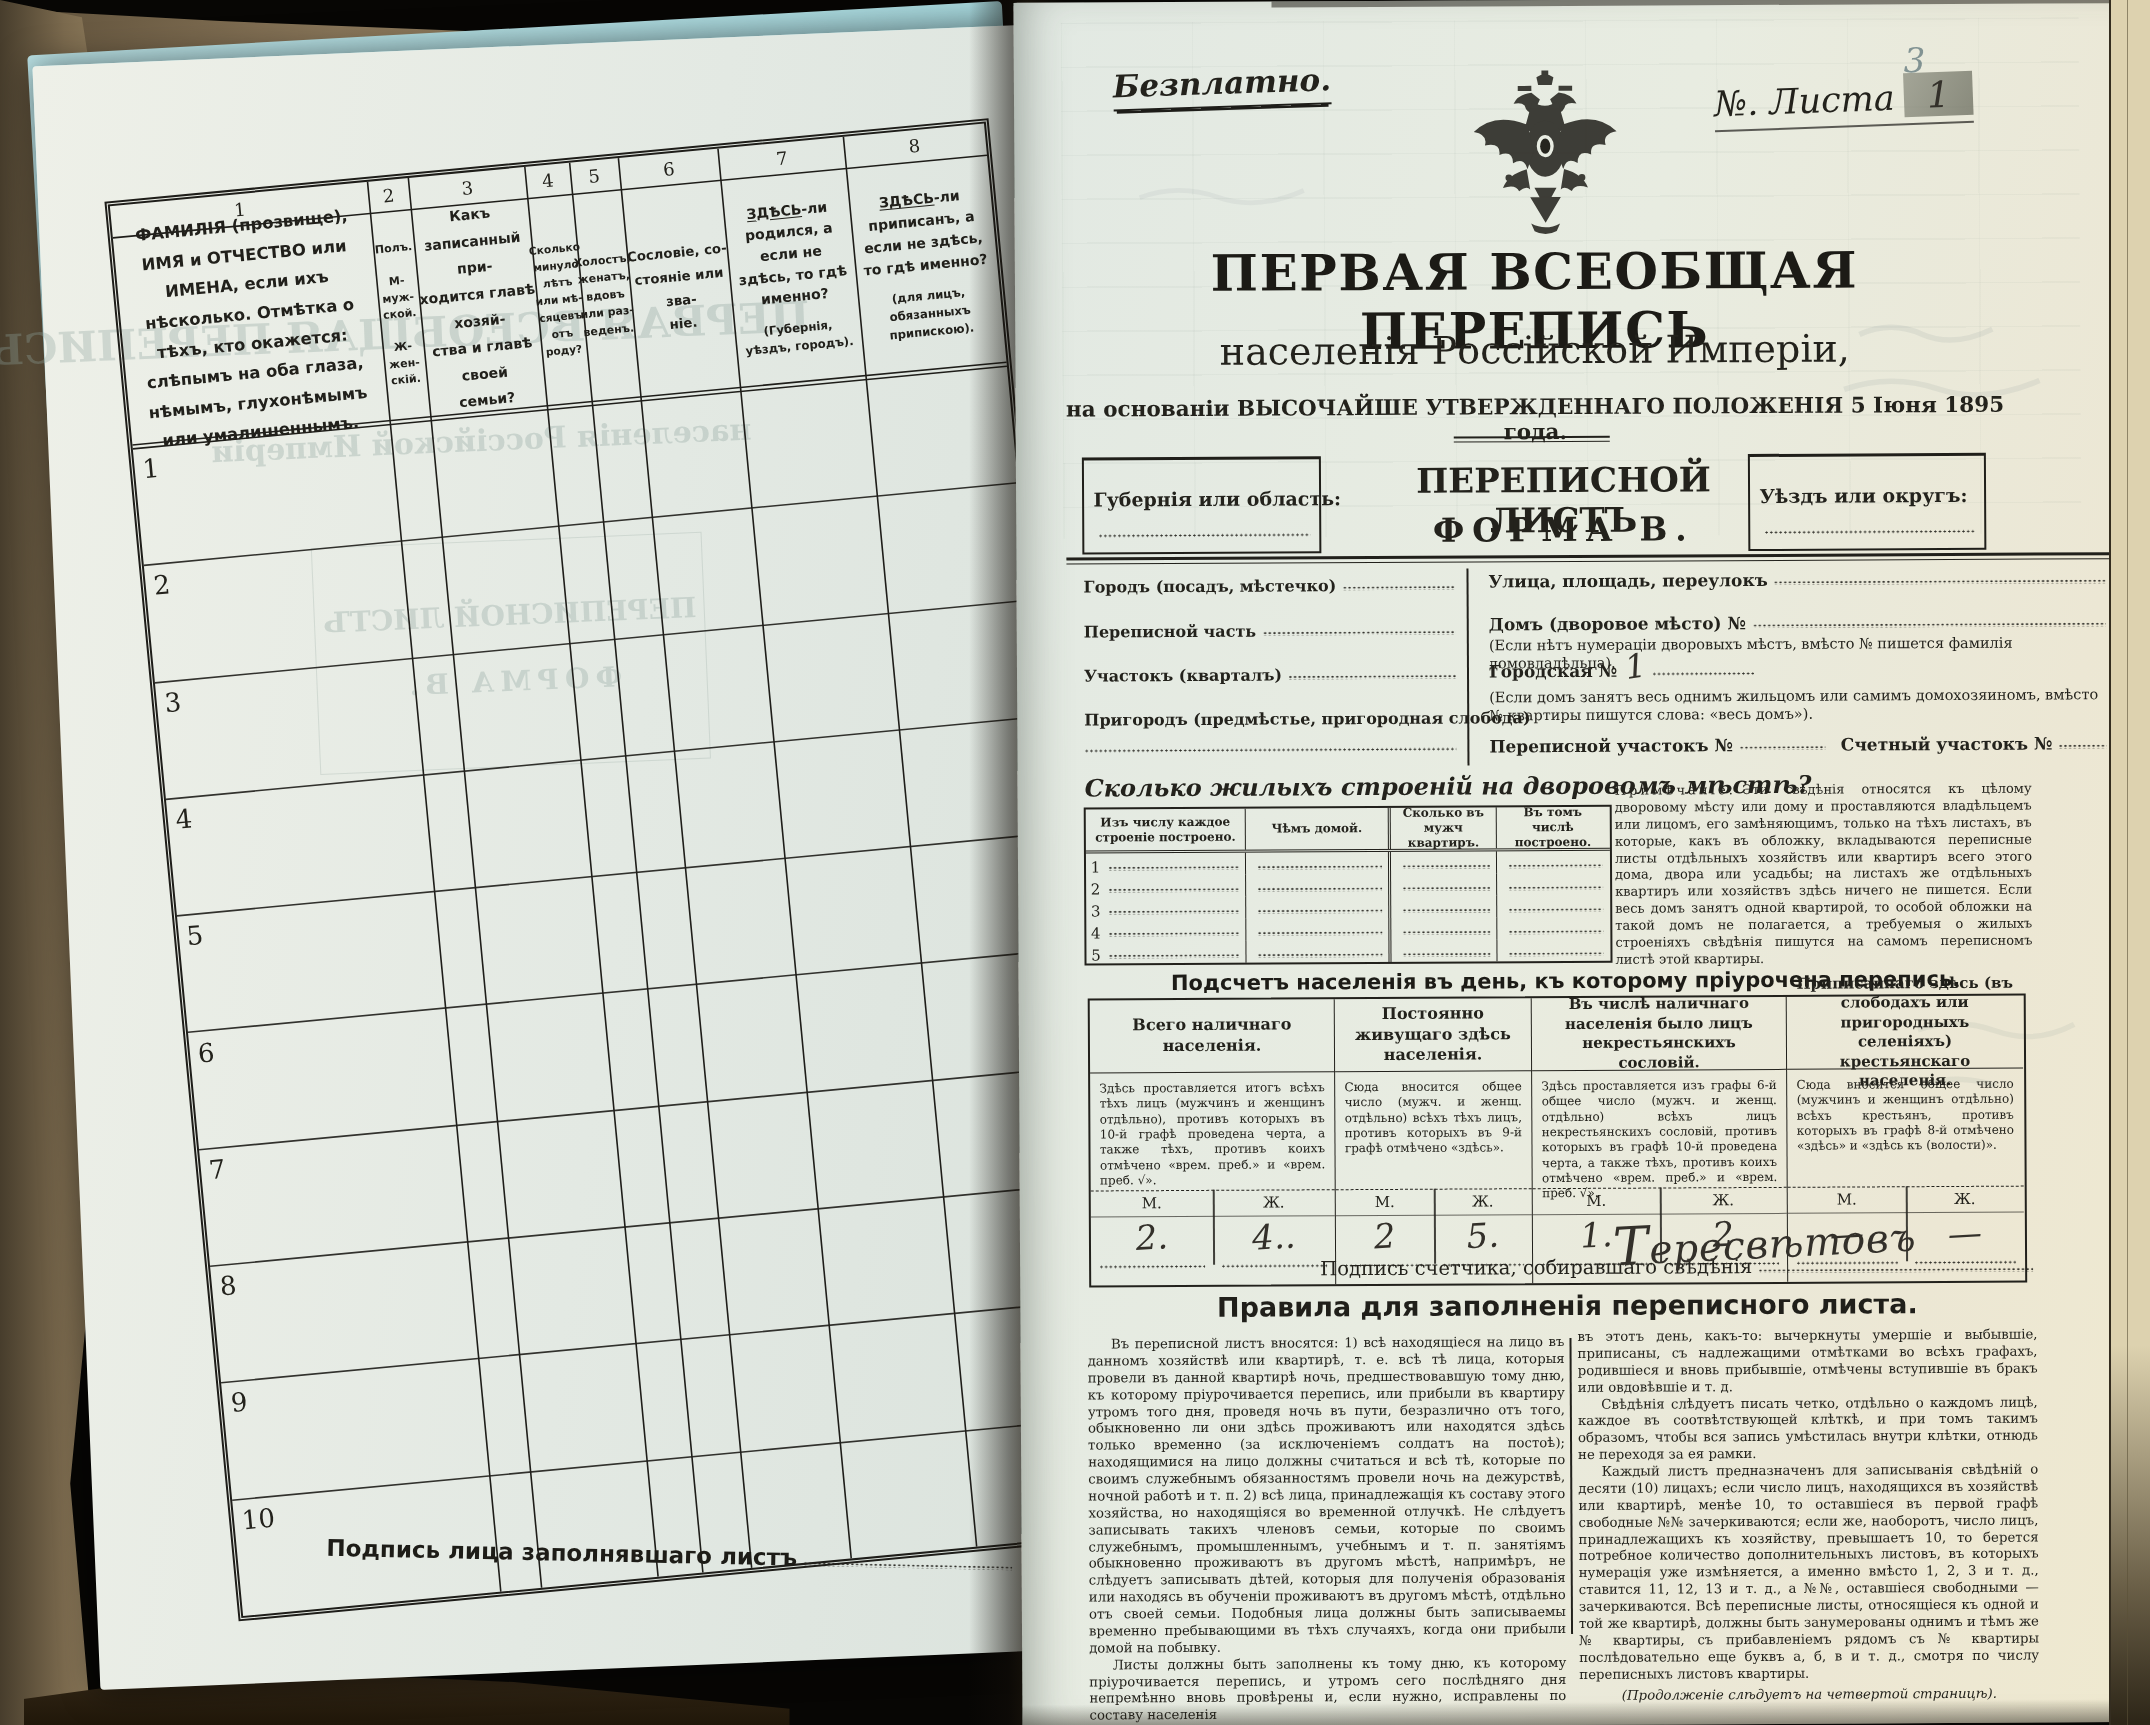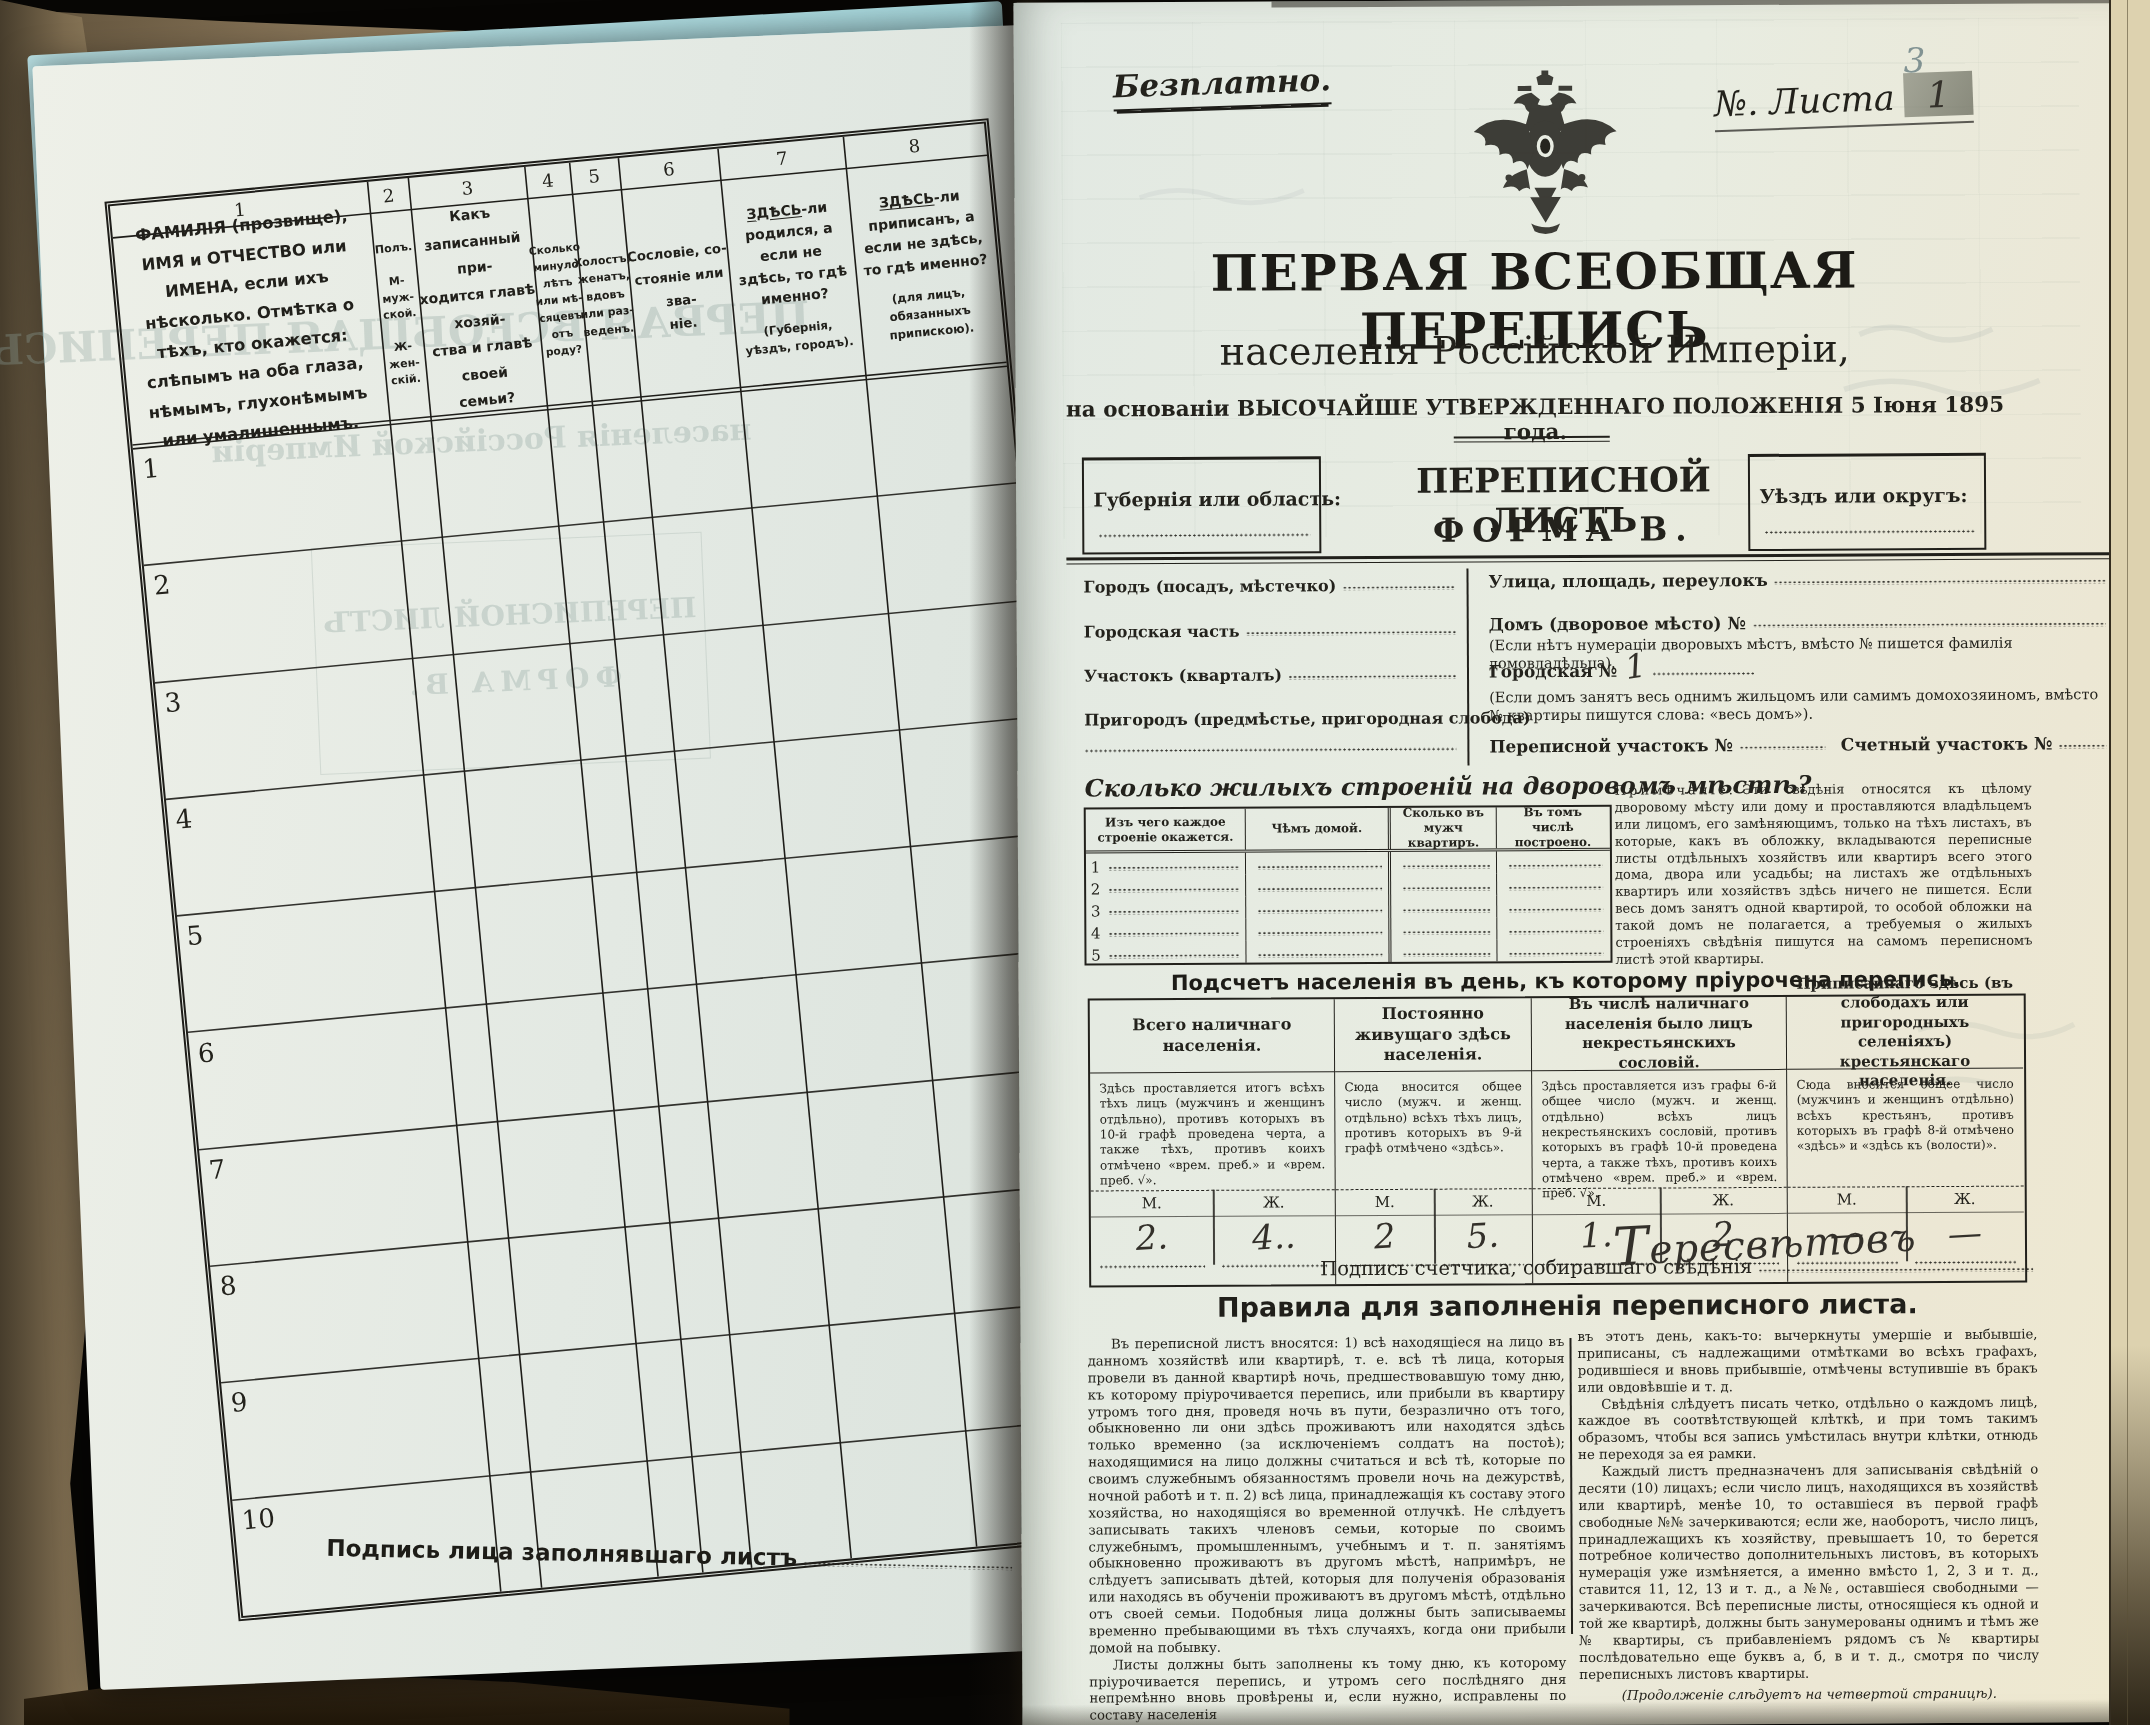--- a/index.html
+++ b/index.html
@@ -308,21 +308,21 @@
       <span class="flabel" style="font-size:19px;">Уѣздъ или округъ:</span>
       <span class="dots"></span>
     </div>
     <div class="pr hr-thick"></div>
 
     <div class="pr frow" style="left:67px; top:575px; width:374px;">
       <span class="flabel">Городъ (посадъ, мѣстечко)</span>
         <span class="dots"></span>
     </div>
     <div class="pr frow" style="left:67px; top:620px; width:374px;">
-      <span class="flabel">Городская часть</span>
+      <span class="flabel">Переписной часть</span>
         <span class="dots"></span>
     </div>
     <div class="pr frow" style="left:67px; top:664px; width:374px;">
       <span class="flabel">Участокъ (кварталъ)</span>
         <span class="dots"></span>
     </div>
     <div class="pr frow" style="left:67px; top:708px; width:374px;">
       <span class="flabel">Пригородъ (предмѣстье, пригородная слобода)</span>
         <span class="dots"></span>
     </div>
@@ -354,21 +354,21 @@
       <span class="dots"></span>
     </div>
 
     <div class="pr bquestion">
       <span class="q">Сколько жилыхъ строеній на дворовомъ мѣстѣ?</span>
       <span class="dots"></span>
     </div>
 
     <div class="pr btable">
       <div class="bt-head">
-        <div class="bc1">Изъ чего каждое строеніе окажется.</div>
+        <div class="bc1">Изъ числу каждое строеніе построено.</div>
         <div class="bc2">Чѣмъ домой.</div>
         <div class="bc3">Сколько въ мужч квартиръ.</div>
         <div class="bc4">Въ томъ числѣ построено.</div>
       </div>
       <div class="bt-row">
         <div class="bc1">
             <span class="rn">1</span>
             <span class="dots"></span>
           </div>
         <div class="bc2">

